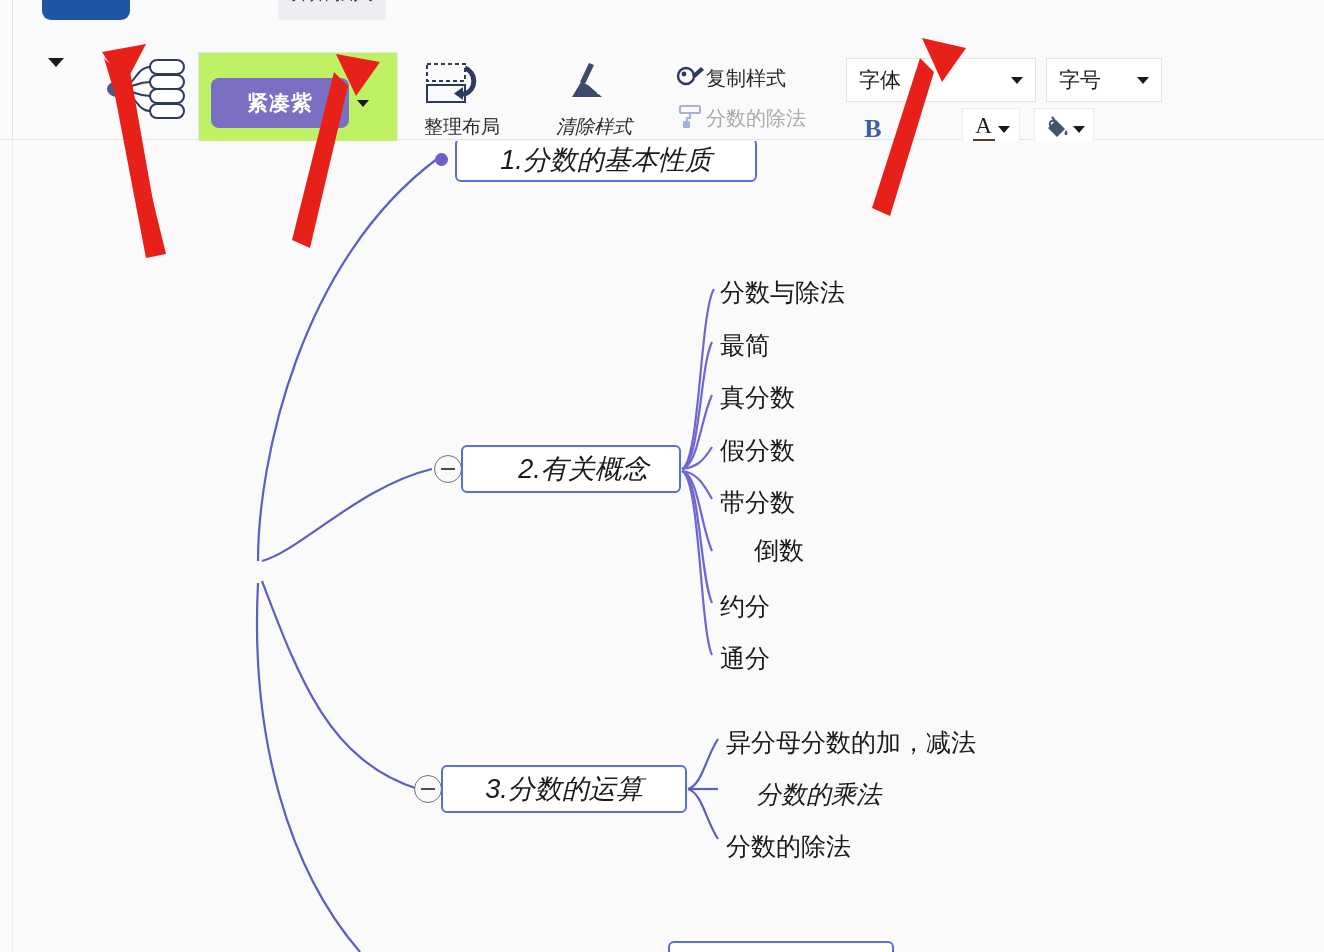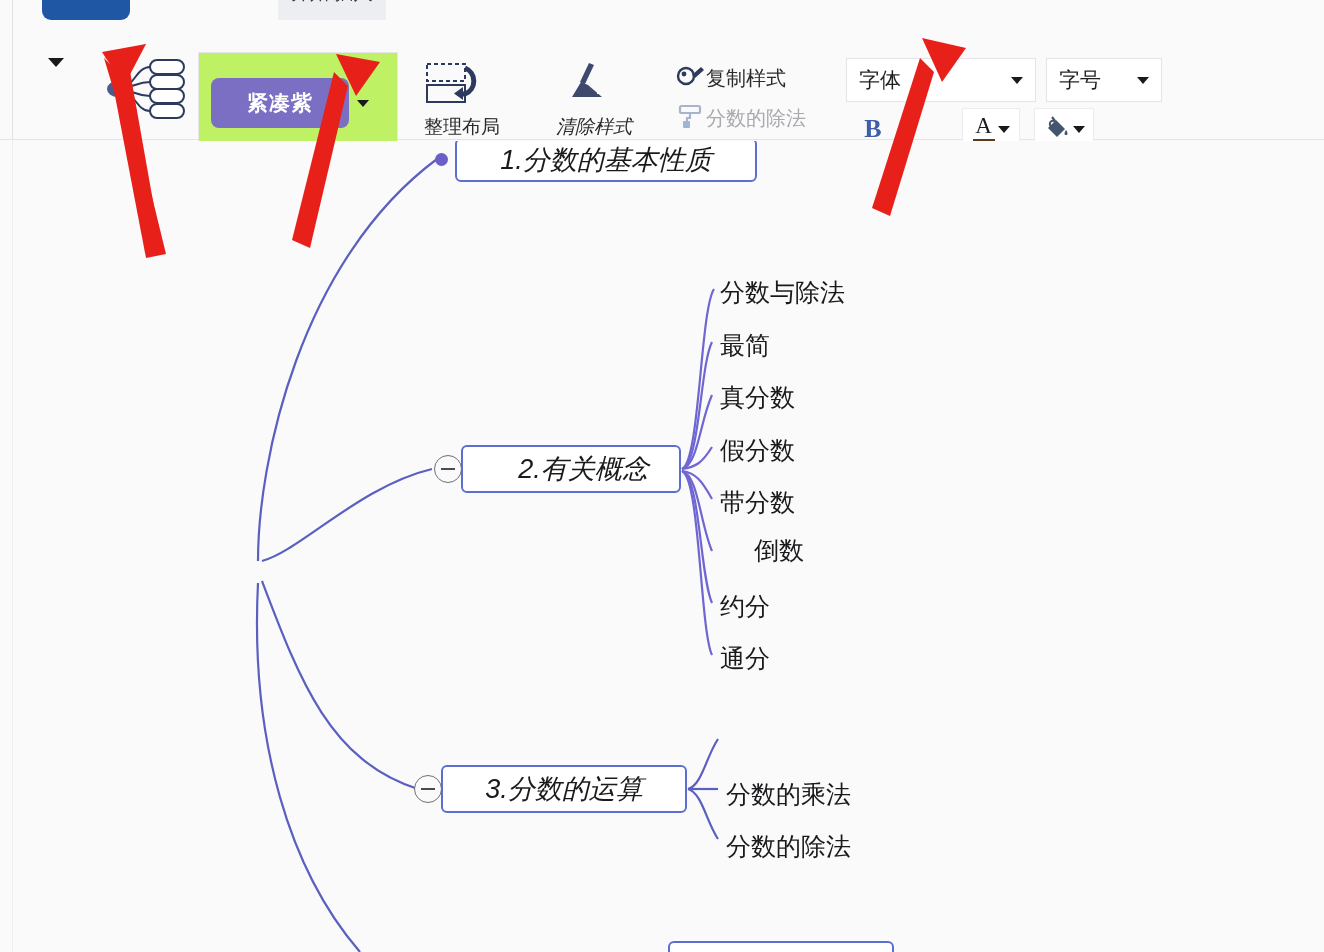--- a/index.html
+++ b/index.html
@@ -327,21 +327,22 @@
   <div class="leaf" style="left:720px; top:449px;">约分</div>
   <div class="leaf" style="left:720px; top:501px;">通分</div>
 
   <div class="collapse" style="left:414px; top:634px;">
       <i></i>
     </div>
   <div class="node lvl1" style="left:441px; top:624px; width:246px; height:48px;text-align:right;">
     <span>3.分数的运算</span>
   </div>
 
-  <div class="leaf" style="left:726px; top:637px;">分数的乘法</div>
+  <div class="leaf" style="left:726px; top:585px;">异分母分数的加，减法</div>
+  <div class="leaf" style="left:756px; top:637px;font-style:italic;">分数的乘法</div>
   <div class="leaf" style="left:726px; top:689px;">分数的除法</div>
 
   <div class="node lvl1" style="left:668px; top:800px; width:226px; height:44px;"></div>
 
 </div>
 
 <svg class="redarrow" style="left:0;top:0;width:1324px;height:952px;" width="1324" height="952">
 
   <path d="M162 252 L128 60 L104 58 L146 44 L116 70 L104 58" fill="#e8201a"></path>
   <polygon points="102,52 146,44 124,86" fill="#e8201a"></polygon>

